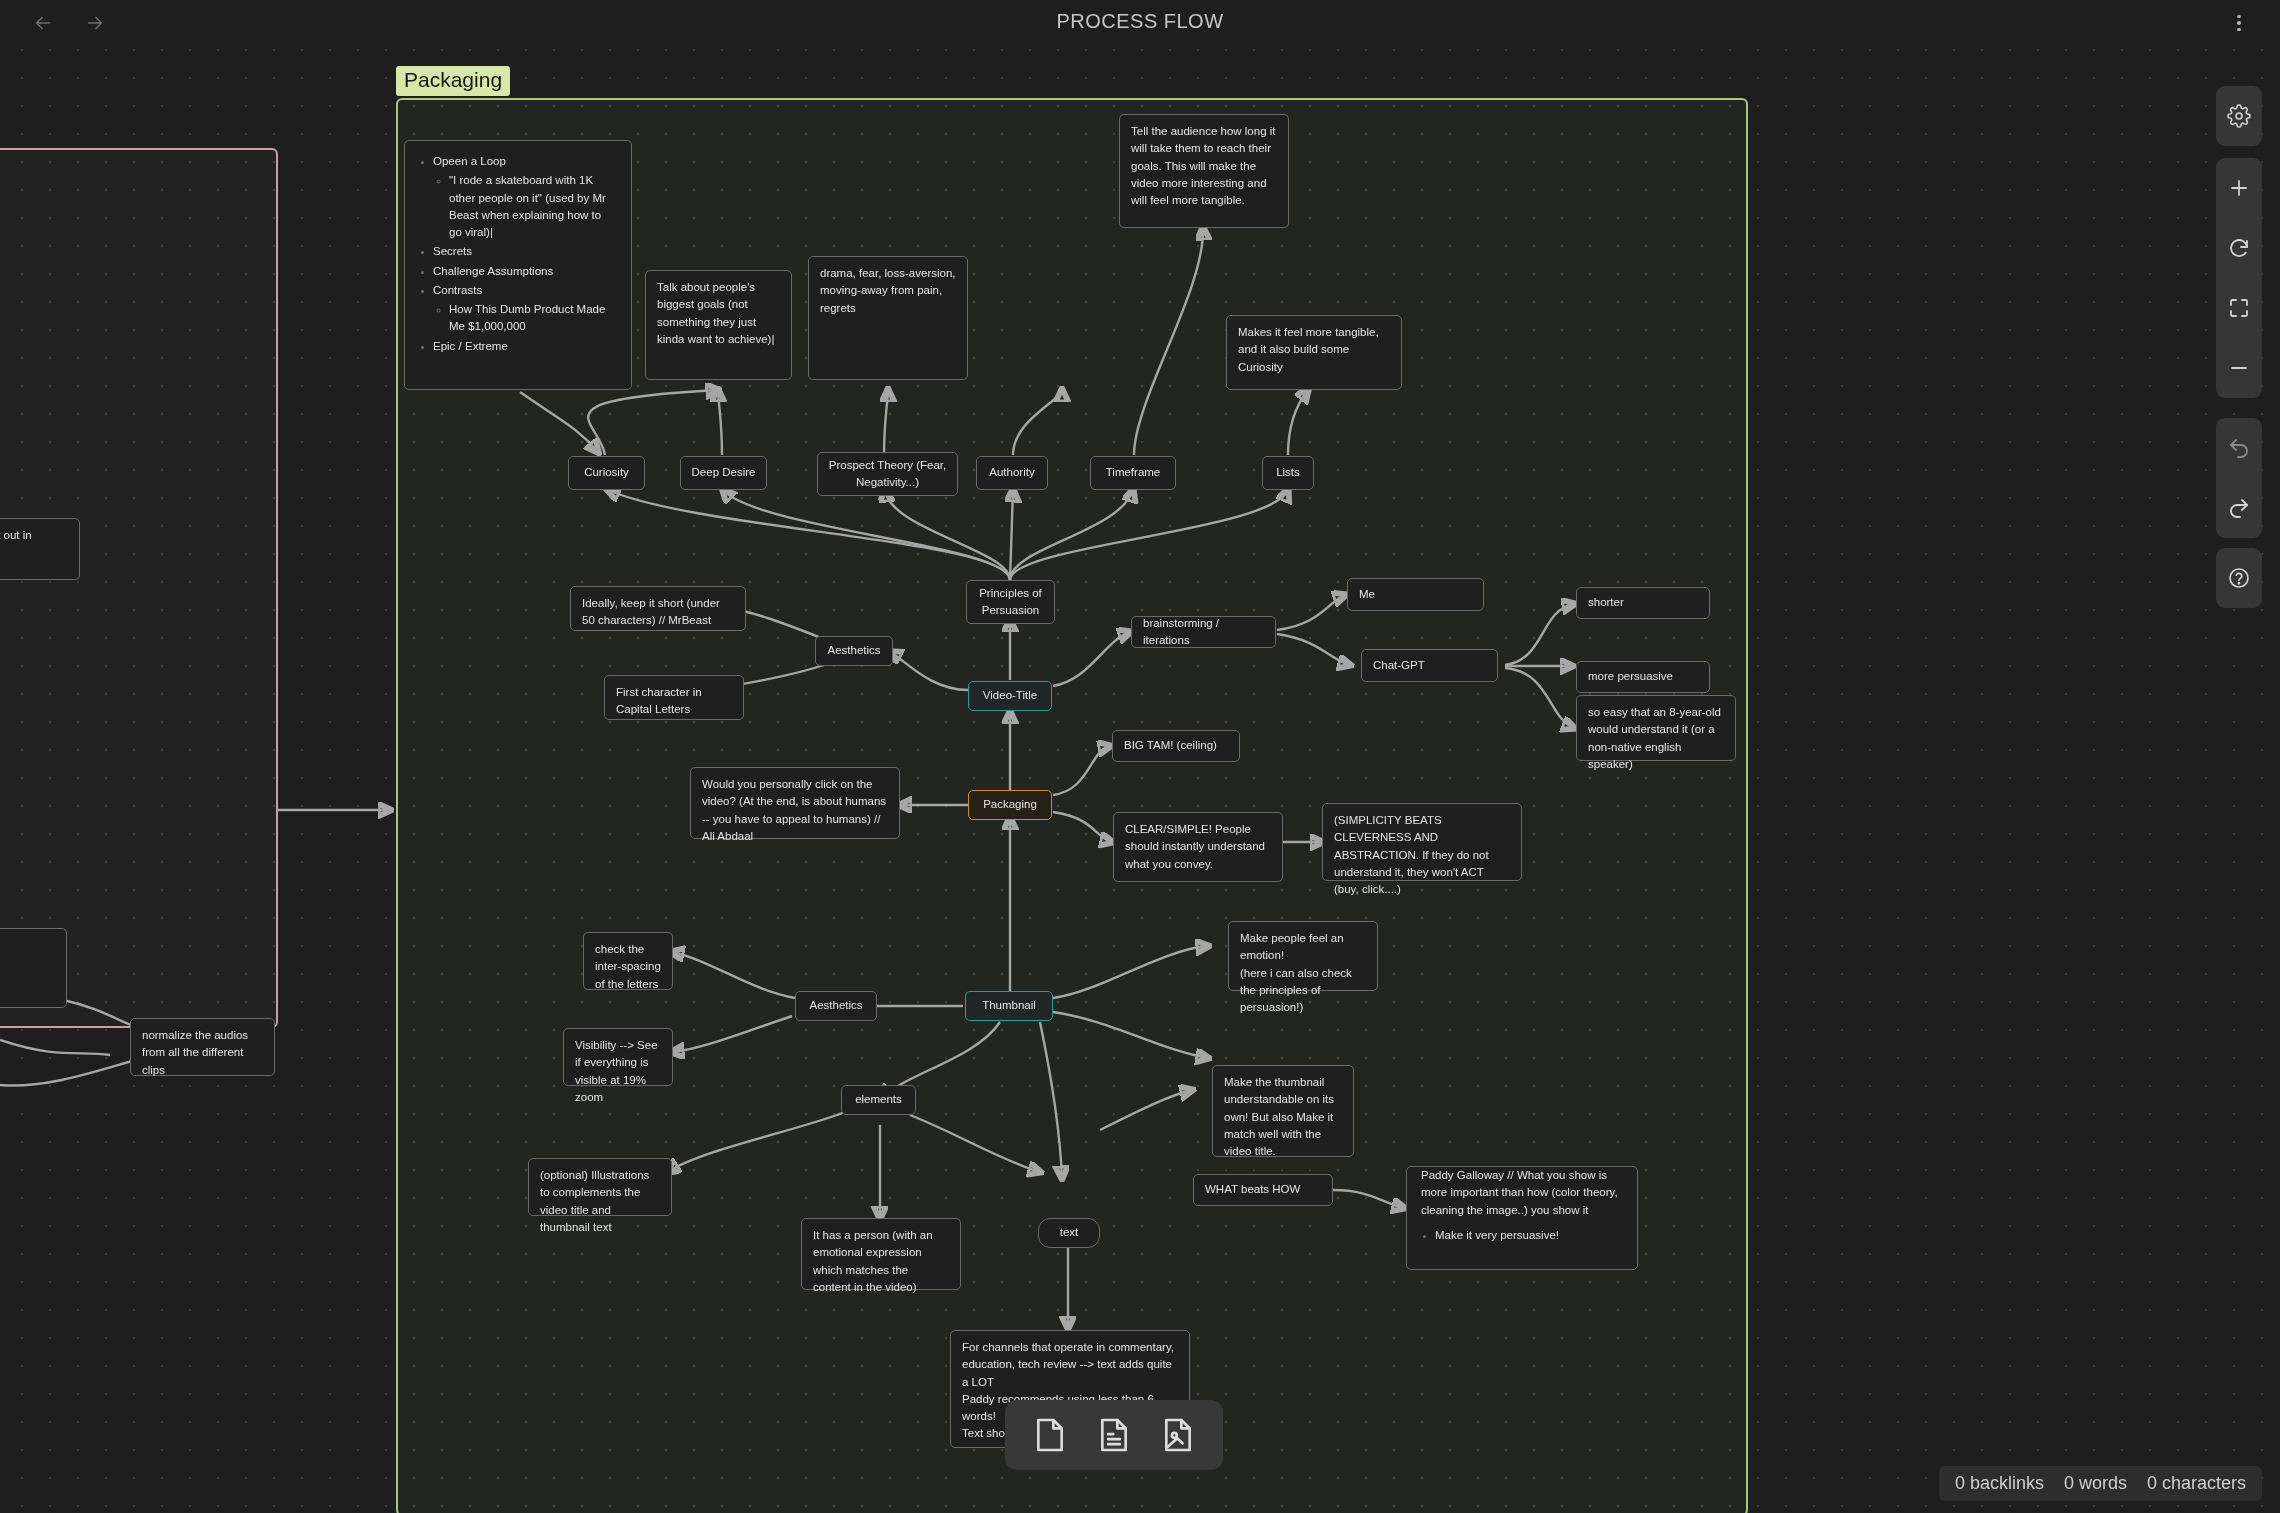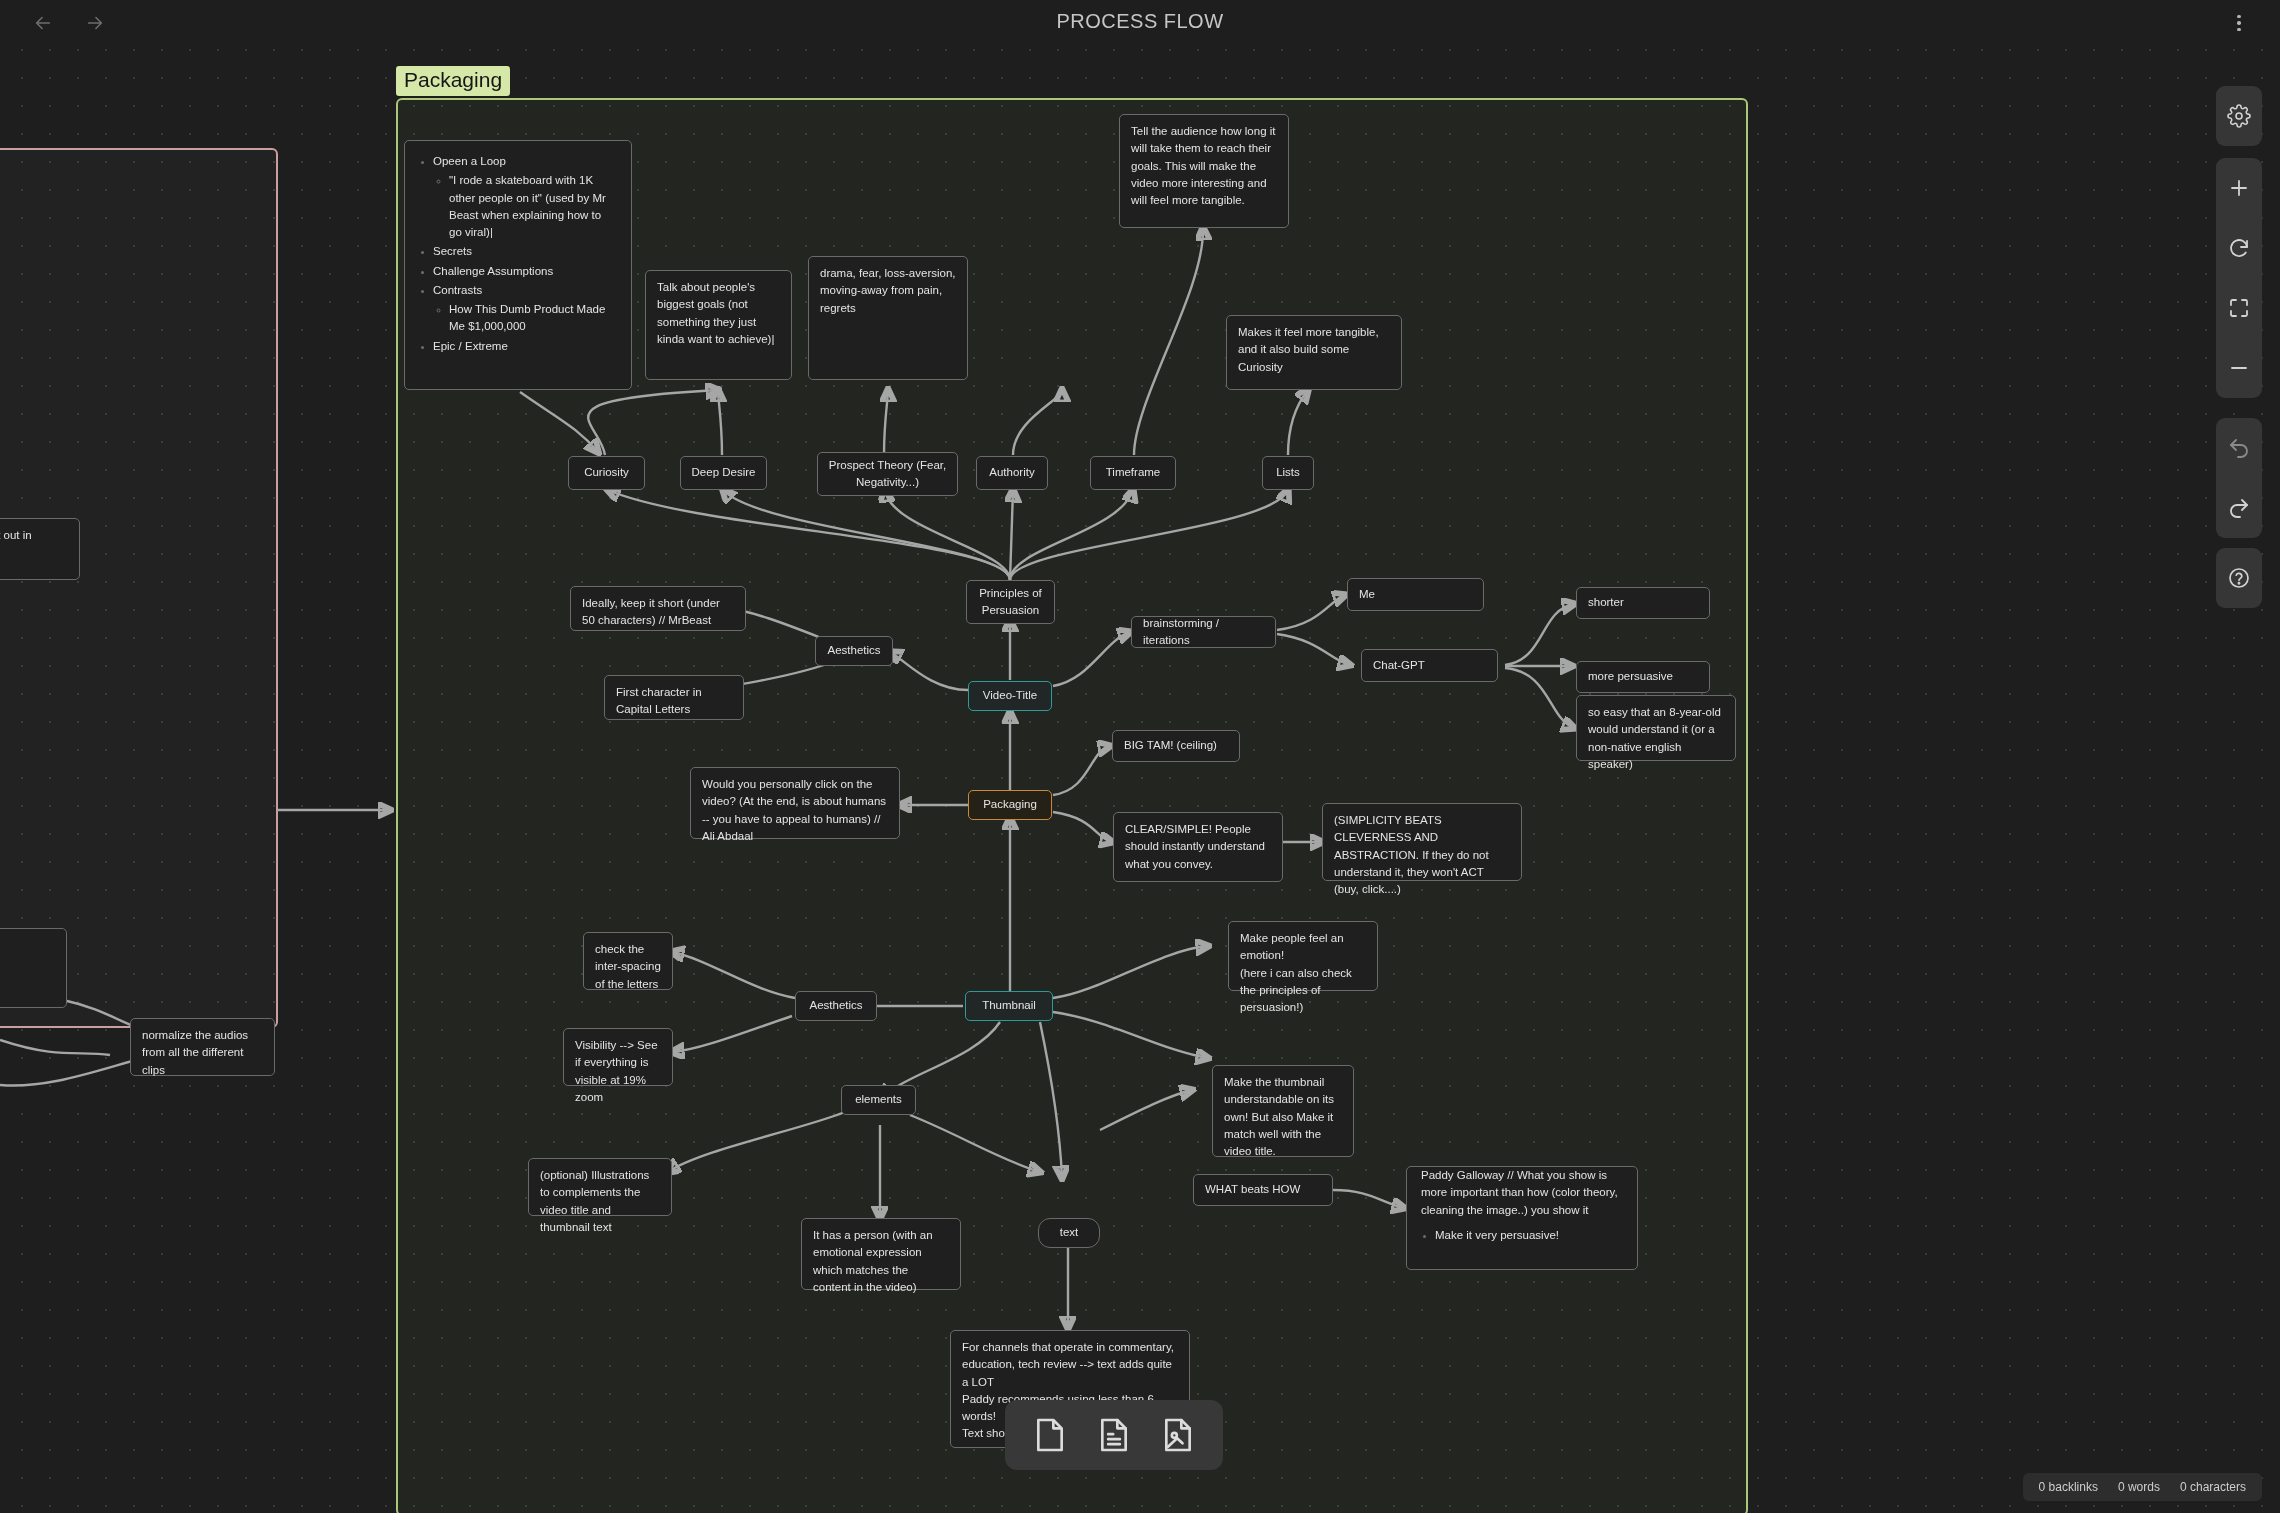--- a/index.html
+++ b/index.html
@@ -95,21 +95,21 @@
     display: flex; align-items: center; gap: 22px; padding: 14px 24px;
   }
   .card-toolbar .tb-ico { width: 42px; height: 42px; color: #dcdcdc; cursor: pointer;
                           display: flex; align-items: center; justify-content: center; }
   .card-toolbar .tb-ico svg { width: 40px; height: 40px; }
 
   
   .statusbar {
     position: absolute; right: 18px; bottom: 12px; z-index: 40;
     background: #2d2d2d; border-radius: 6px; padding: 7px 16px;
-    display: flex; gap: 20px; color: #cfcfcf; font-size: 12px;
+    display: flex; gap: 20px; color: #cfcfcf; font-size: 18px;
   }
 </style>
 </head>
 <body>
 
 <div id="app">
   <div class="canvas"></div>
 
   <svg class="edges" viewBox="0 0 2280 1513">
     <defs>

